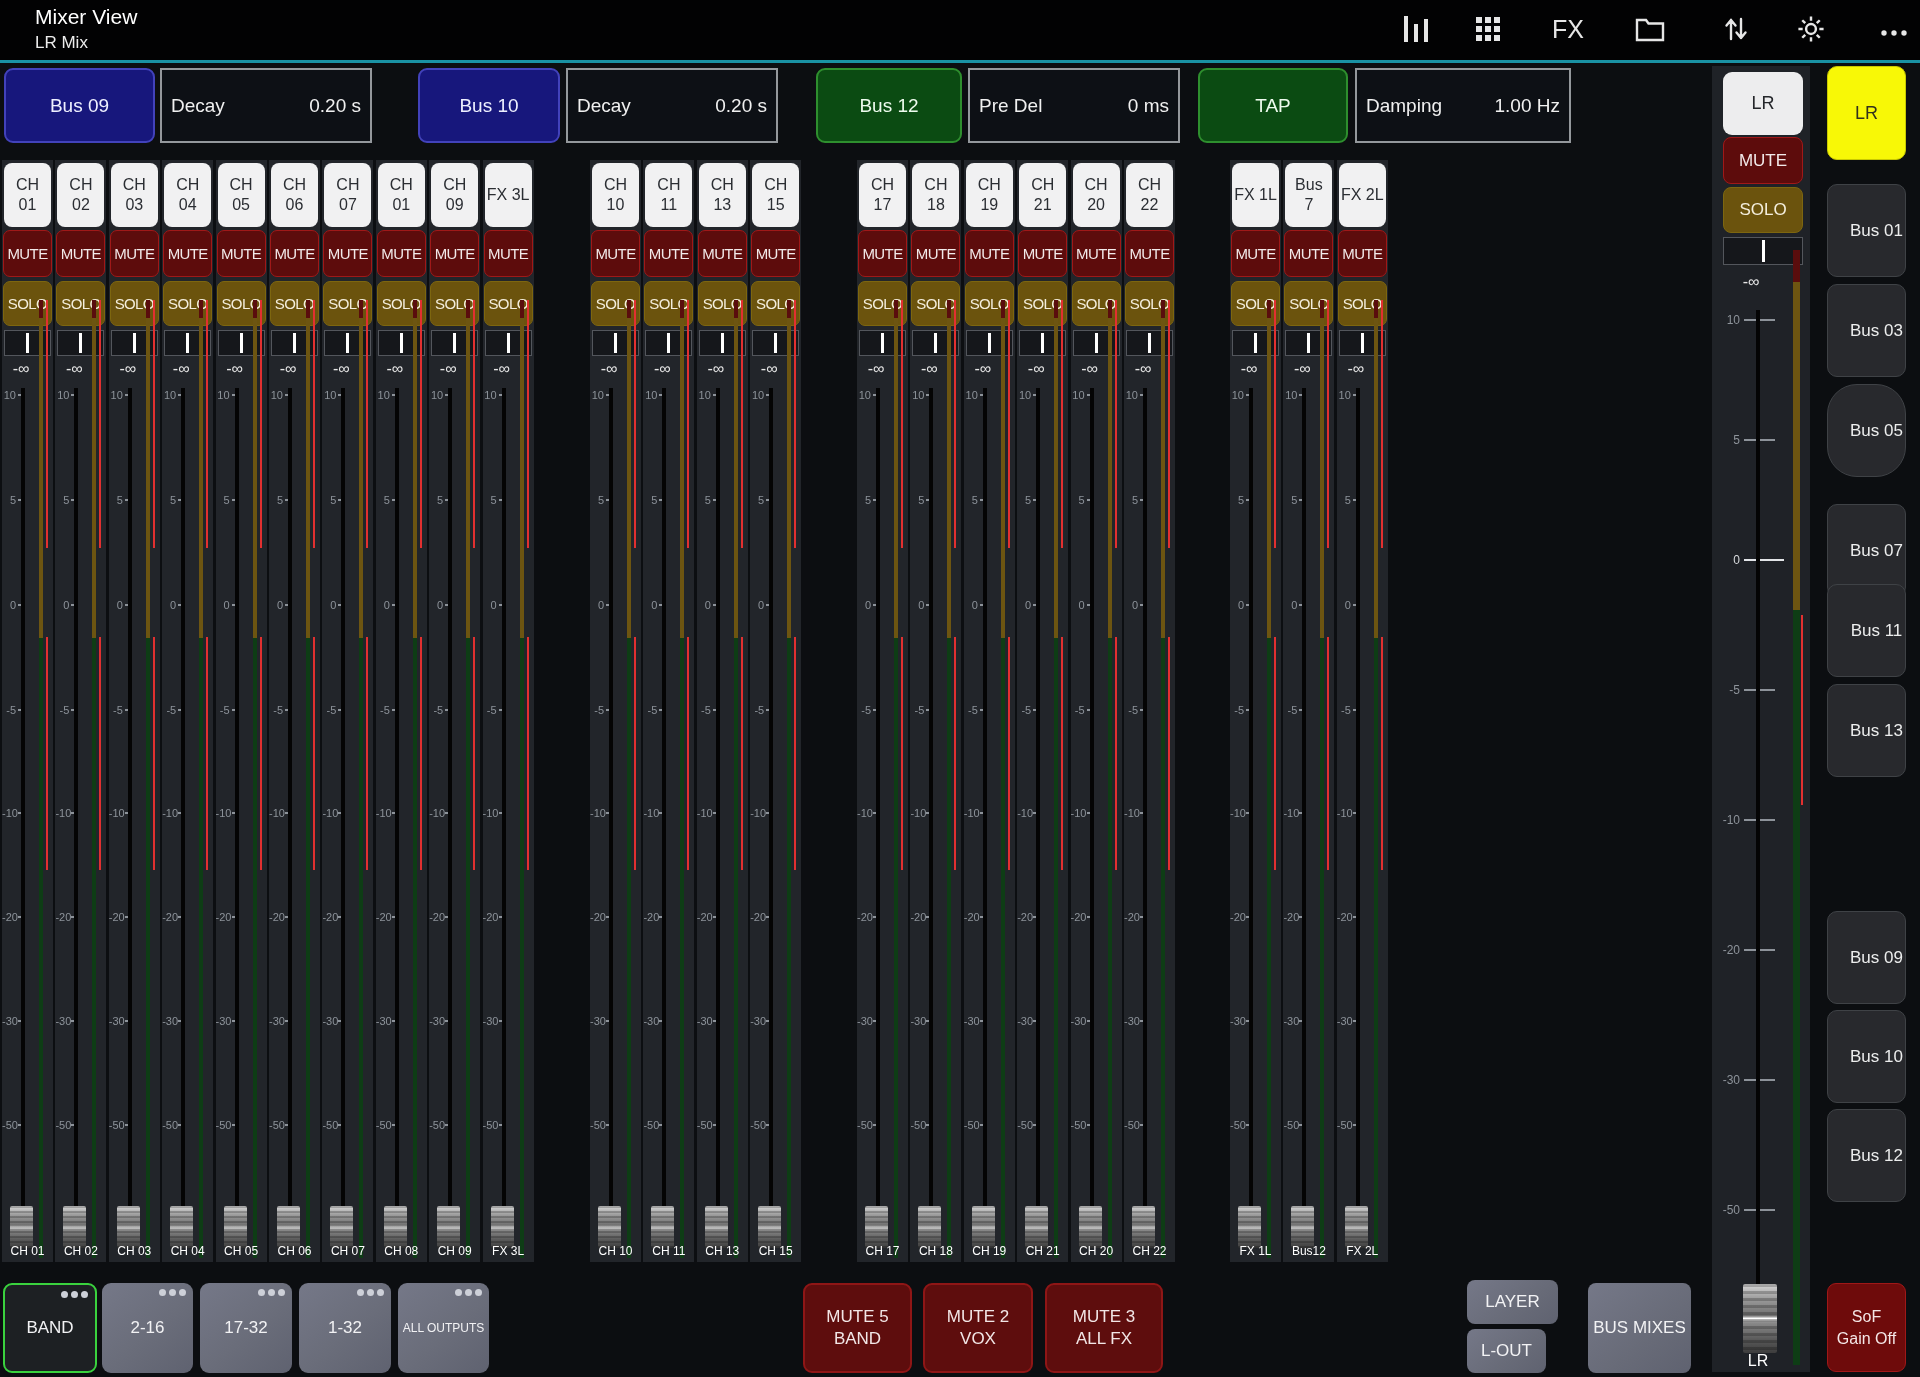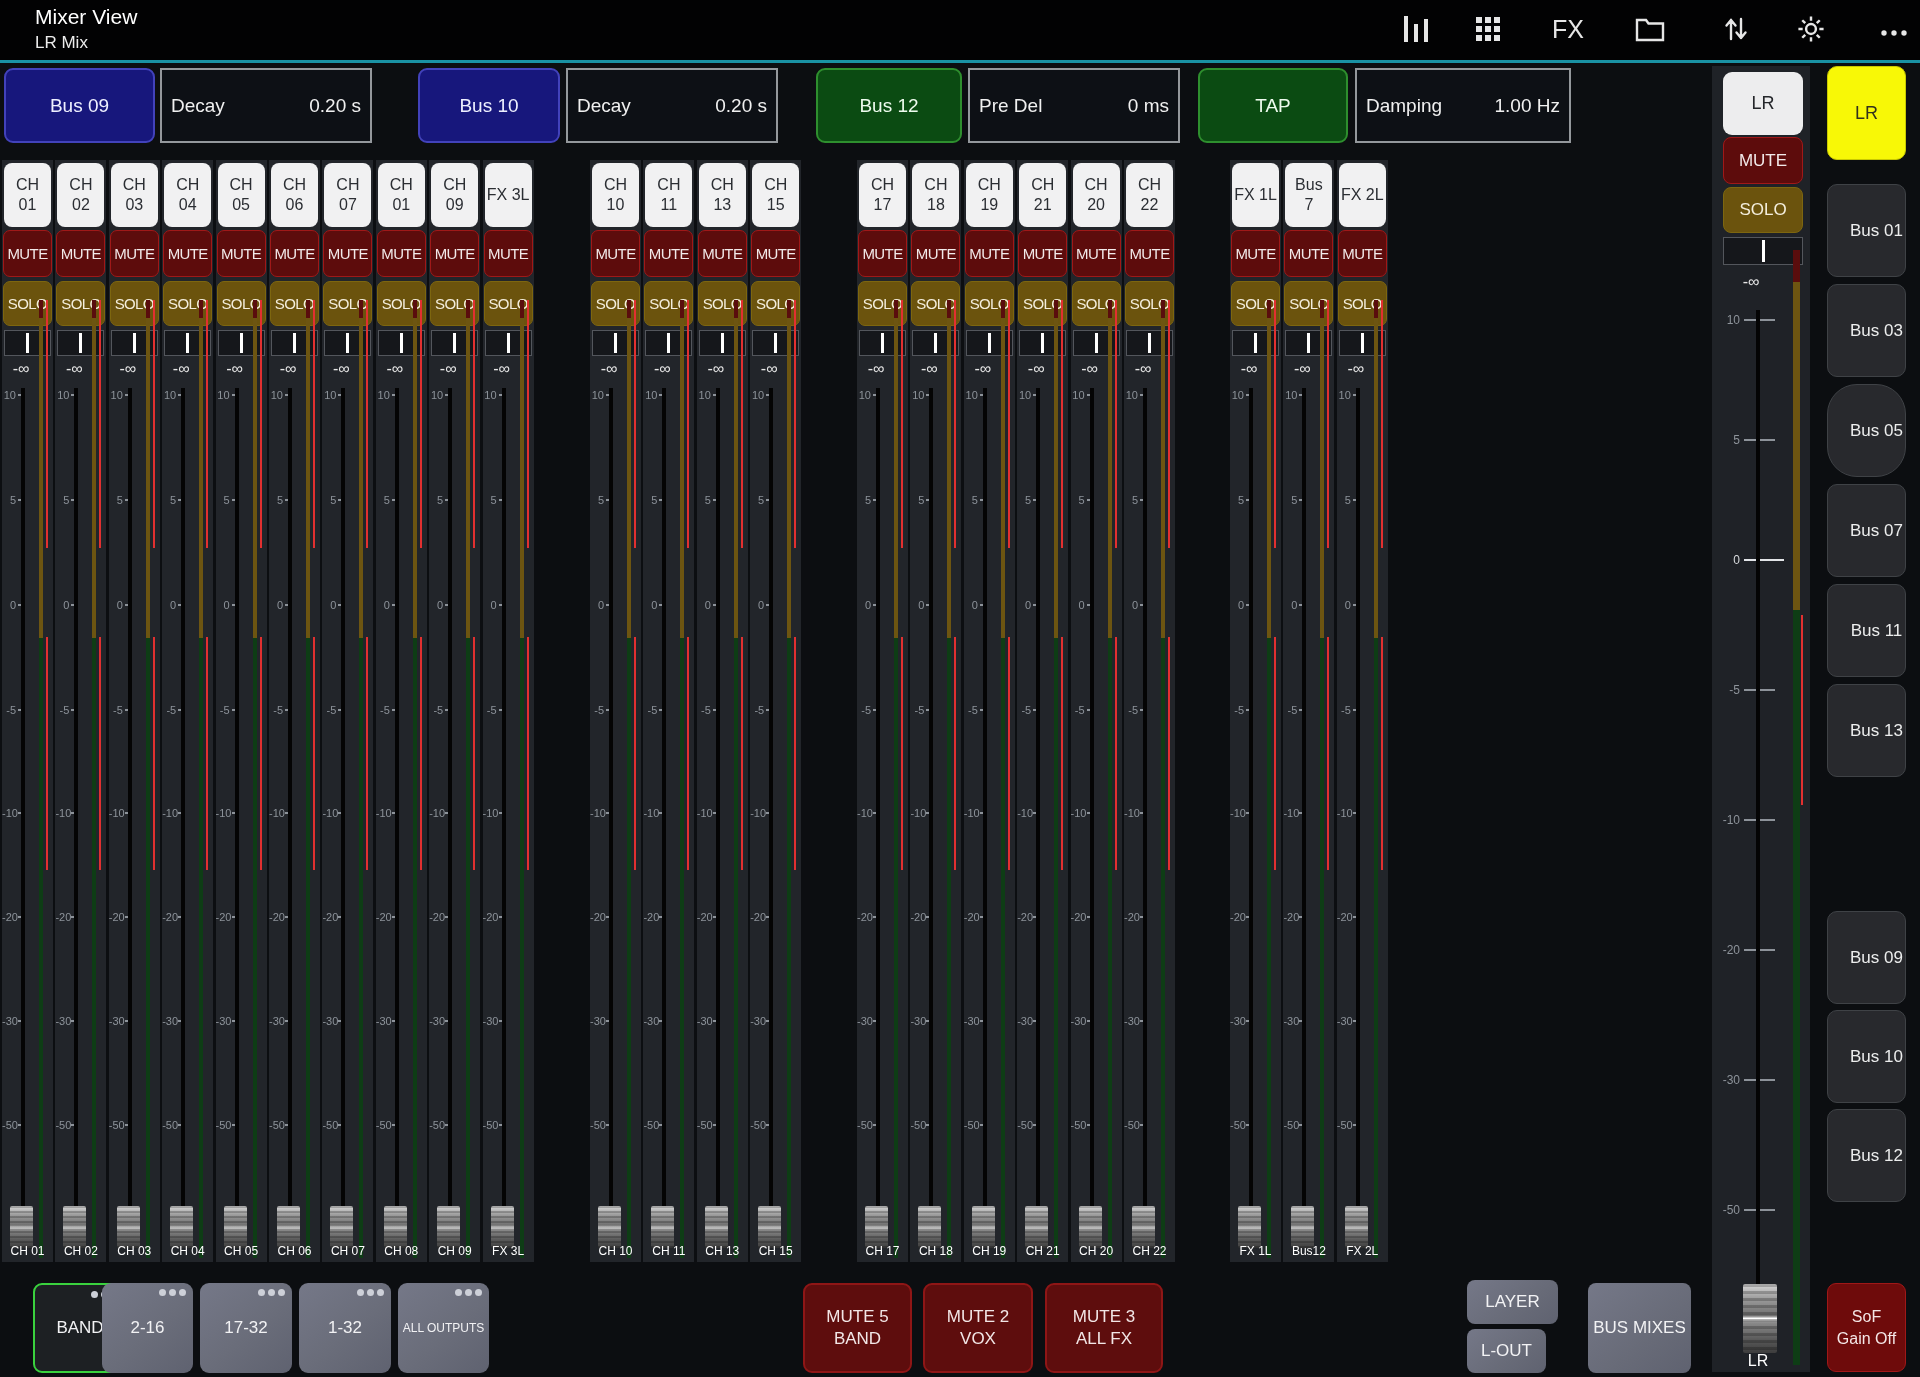--- a/index.html
+++ b/index.html
@@ -827,31 +827,31 @@
     <div class="m-mr" style="top:549px;height:190px;"></div>
     <div class="m-knob"></div>
     <div class="m-label">LR</div>
   </div>
 
   <div class="lr-yellow">LR</div>
   <div id="bus-buttons">
       <div class="busbtn" style="top: 184px;">Bus 01</div>
       <div class="busbtn" style="top: 284px;">Bus 03</div>
       <div class="busbtn" style="top: 384px; border-radius: 30px;">Bus 05</div>
-      <div class="busbtn" style="top: 484px;">Bus 07</div>
+      <div class="busbtn" style="top: 504px;">Bus 07</div>
       <div class="busbtn" style="top: 584px;">Bus 11</div>
       <div class="busbtn" style="top: 684px;">Bus 13</div>
       <div class="busbtn" style="top: 911px;">Bus 09</div>
       <div class="busbtn" style="top: 1010px;">Bus 10</div>
       <div class="busbtn" style="top: 1109px;">Bus 12</div>
     </div>
   <div class="sofbtn">SoF Gain Off</div>
 
   <div id="bottom-tabs">
-      <div class="tab active" style="left: 3px; width: 94px; margin-left: 30px;">
+      <div class="tab active" style="left: 3px; width: 94px;">
         <span>BAND</span>
         <div class="dots">
           <span class="dot"></span>
           <span class="dot"></span>
           <span class="dot"></span>
         </div>
       </div>
       <div class="tab" style="left: 102px; width: 91px;">
         <span>2-16</span>
         <div class="dots">

